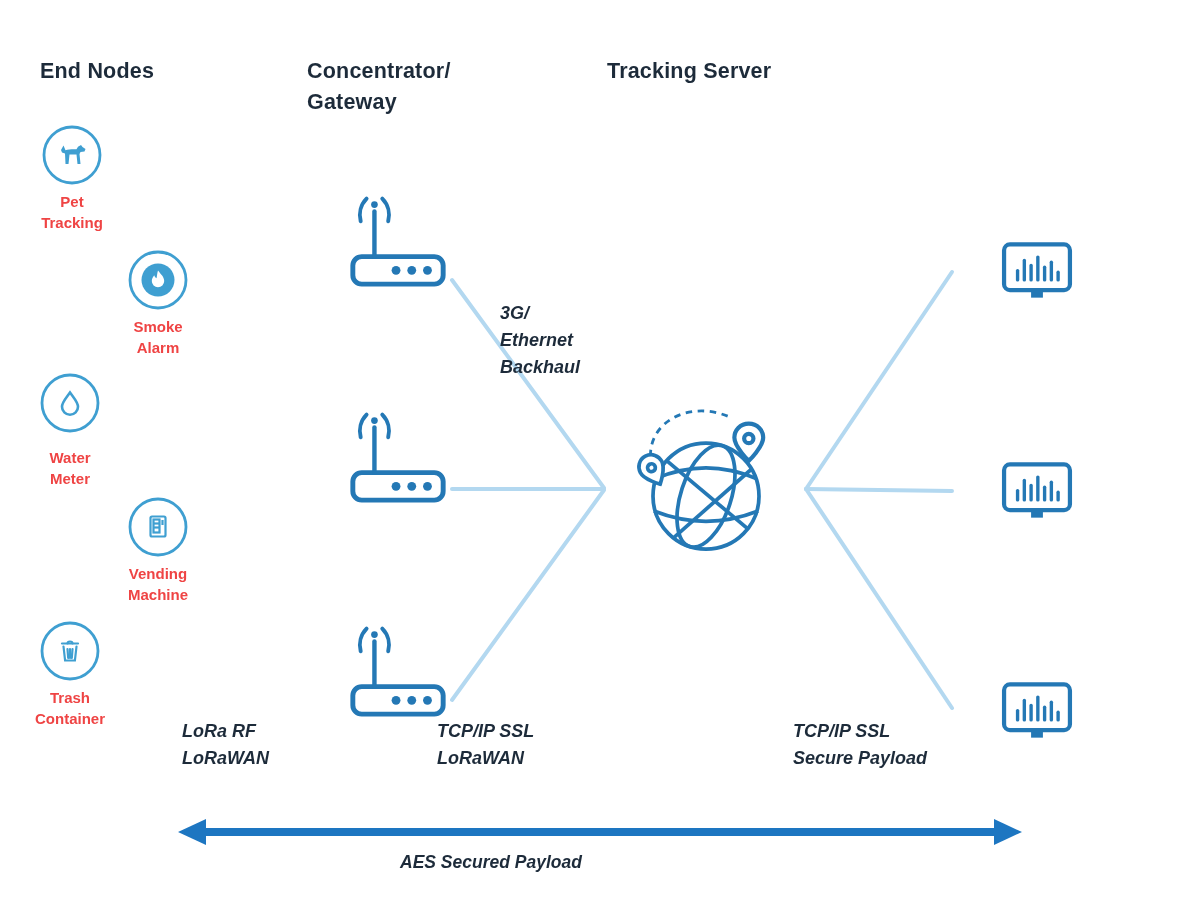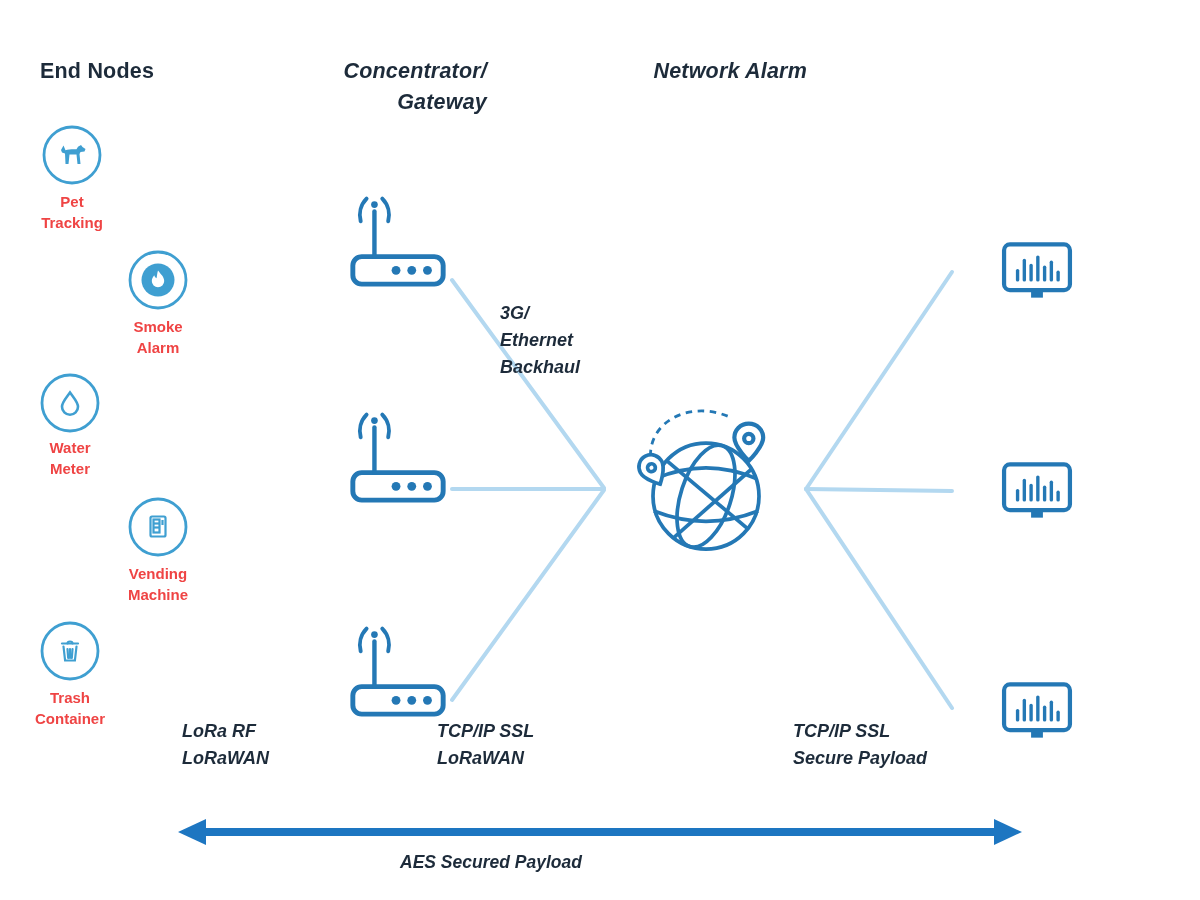--- a/index.html
+++ b/index.html
@@ -1,21 +1,21 @@
 <!DOCTYPE html>
 <html><head>
 <meta charset="utf-8">
 <style>
   html,body{margin:0;padding:0;background:#fff;}
   .canvas{position:relative;width:1200px;height:900px;background:#fff;overflow:hidden;
           font-family:"Liberation Sans", sans-serif;}
   .abs{position:absolute;}
   .col-header{font-size:21.5px;font-weight:bold;color:#1d2b3a;letter-spacing:.2px;
               white-space:pre-line;line-height:31px;text-align:center;}
-  .center{text-align:right;font-style:italic;}
+  .center{text-align:left;}
   .node-label{font-size:15px;line-height:21px;color:#ef4444;text-align:center;white-space:pre-line;font-weight:700;}
   .mid-label{font-size:18px;font-weight:bold;font-style:italic;color:#1d2b3a;
              white-space:pre-line;line-height:27px;}
   .aes-label{font-size:17.5px;font-weight:bold;font-style:italic;color:#1d2b3a;text-align:left;}
   .icon-light{color:#3f9fd1;}
   .icon-dark{color:#2478b5;}
   .z0{z-index:0;} .z1{z-index:1;}
   svg{display:block;}
 </style>
 </head>
@@ -115,41 +115,41 @@
       <path d="M452 700 L604 490"></path>
       <path d="M806 489 L952 272"></path>
       <path d="M806 489 L952 491"></path>
       <path d="M806 489 L952 708"></path>
     </g>
   </svg>
 
   <div class="abs col-header" style="left:40px;top:56px">End Nodes</div>
   <div class="abs col-header center" style="left:307px;top:56px;width:180px">Concentrator/
 Gateway</div>
-  <div class="abs col-header center" style="left:607px;top:56px;width:200px">Network Alarm</div>
+  <div class="abs col-header center" style="left:607px;top:56px;width:200px">Tracking Server</div>
 
   <div class="abs z1" style="left:40px;top:123px">
     <svg width="64" height="64" class="icon-light">
         <use href="#sym-pet"></use>
       </svg>
     <div class="node-label" style="width:120px;margin-left:-28px;margin-top:4px">Pet
 Tracking</div>
   </div>
   <div class="abs z1" style="left:126px;top:248px">
     <svg width="64" height="64" class="icon-light">
         <use href="#sym-smoke"></use>
       </svg>
     <div class="node-label" style="width:120px;margin-left:-28px;margin-top:4px">Smoke
 Alarm</div>
   </div>
   <div class="abs z1" style="left:38px;top:371px">
     <svg width="64" height="64" class="icon-light">
         <use href="#sym-water"></use>
       </svg>
-    <div class="node-label" style="width:120px;margin-left:-28px;margin-top:2px">Water
+    <div class="node-label" style="width:120px;margin-left:-28px;margin-top:12px">Water
 Meter</div>
   </div>
   <div class="abs z1" style="left:126px;top:495px">
     <svg width="64" height="64" class="icon-light">
         <use href="#sym-vending"></use>
       </svg>
     <div class="node-label" style="width:120px;margin-left:-28px;margin-top:4px">Vending
 Machine</div>
   </div>
   <div class="abs z1" style="left:38px;top:619px">

